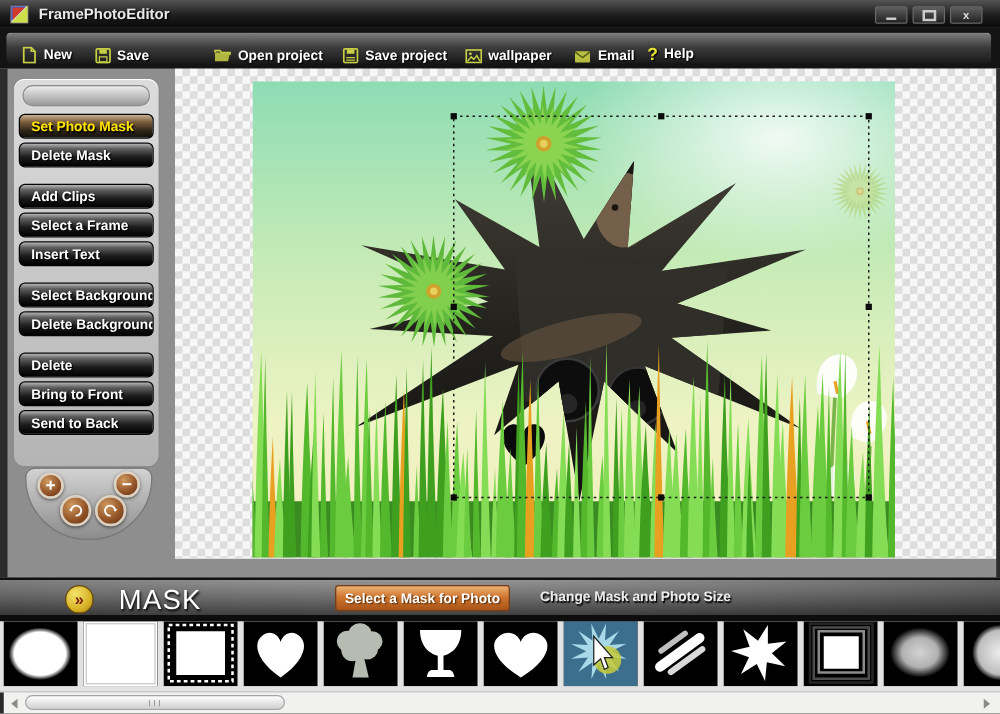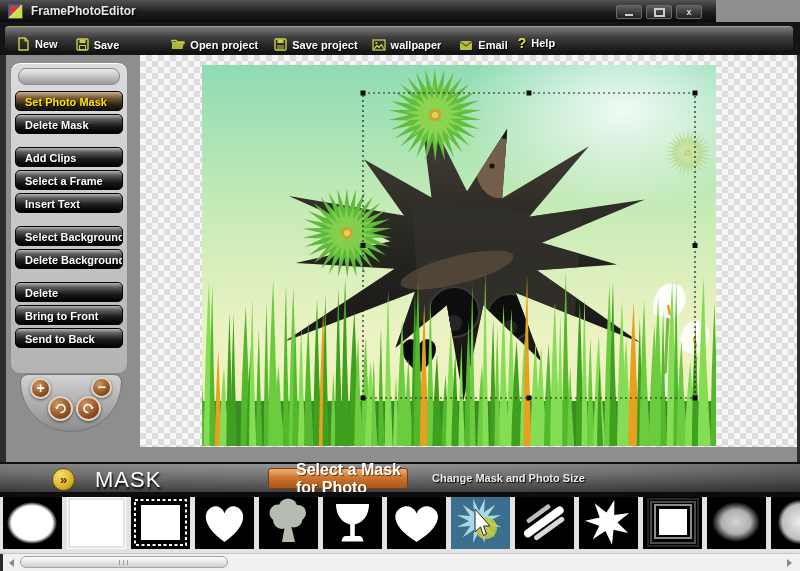--- a/index.html
+++ b/index.html
@@ -1,20 +1,20 @@
 <!DOCTYPE html>
 <html><head>
 <meta charset="utf-8">
 <style>
   html,body{margin:0;padding:0;background:#222;}
   .app{position:relative;width:800px;height:571px;overflow:hidden;
        font-family:"Liberation Sans",sans-serif;background:#8e8e8e;user-select:none;}
 
   
-  .titlebar{position:absolute;left:0;top:0;width:716px;height:22px;
+  .titlebar{position:absolute;left:0;top:0;width:800px;height:22px;
     background:linear-gradient(180deg,#545454,#1e1e1e 55%,#0a0a0a);
     display:flex;align-items:center;border-bottom:1px solid #000;}
   .app-icon{margin:0 8px 0 8px;display:flex;}
   .win-title{color:#e9e9e9;font-size:12px;font-weight:bold;text-shadow:1px 1px 1px #000;}
   .win-controls{position:absolute;right:14px;top:5px;display:flex;gap:4px;}
   .win-btn{width:24px;height:12px;border-radius:2px;border:1px solid #6a6a6a;
     background:linear-gradient(180deg,#5e5e5e,#222);display:flex;align-items:center;justify-content:center;
     color:#ddd;font-size:9px;font-weight:bold;line-height:10px;cursor:pointer;}
   .glyph-min{width:8px;height:2px;background:#ccc;margin-top:5px;}
   .glyph-max{width:7px;height:5px;border:2px solid #ccc;}
@@ -68,22 +68,22 @@
     background:radial-gradient(130% 170% at 40% -25%,#a8a8a8 0%,#6d6d6d 45%,#3a3a3a 78%,#242424 100%);
     border-top:2px solid #101010;box-sizing:border-box;}
   .chev-badge{position:absolute;left:52px;top:4px;width:21px;height:21px;border-radius:50%;
     background:radial-gradient(circle at 35% 30%,#f4e26a,#d8b428 60%,#a87c12);
     border:1px solid #6a4c08;color:#7a2010;font-size:13px;font-weight:bold;
     display:flex;align-items:center;justify-content:center;line-height:19px;}
   .mask-title{position:absolute;left:95px;top:3px;color:#fff;font-size:22px;font-weight:normal;
     letter-spacing:1px;text-shadow:1px 2px 2px #000;}
   .select-mask-btn{position:absolute;left:268px;top:4px;width:140px;height:21px;border-radius:3px;
     background:linear-gradient(180deg,#eeb273,#cf7630 45%,#a85518);border:1px solid #7a3c12;
-    color:#fff;font-size:16px;font-weight:bold;text-shadow:1px 1px 1px #5a2c08;
-    display:flex;align-items:center;justify-content:center;cursor:pointer;box-sizing:border-box;padding-left:27px;}
+    color:#fff;font-size:11px;font-weight:bold;text-shadow:1px 1px 1px #5a2c08;
+    display:flex;align-items:center;justify-content:center;cursor:pointer;box-sizing:border-box;}
   .mask-hint{position:absolute;left:432px;top:8px;color:#ececec;font-size:11px;font-weight:bold;
     text-shadow:1px 1px 1px #000;}
 
   
   .mask-strip{position:absolute;left:0;top:492px;width:800px;height:61px;background:#e2e2e2;}
   .mask-strip::before{content:'';position:absolute;left:0;top:0;width:800px;height:5px;background:#0d0d0d;}
   .mask-row{position:absolute;left:0;top:5px;width:800px;height:52px;display:flex;gap:5px;
     padding-left:3px;overflow:hidden;}
   .mask-tile{flex:0 0 auto;width:59px;height:52px;background:#000;cursor:pointer;}
   .mask-tile svg{display:block;}

